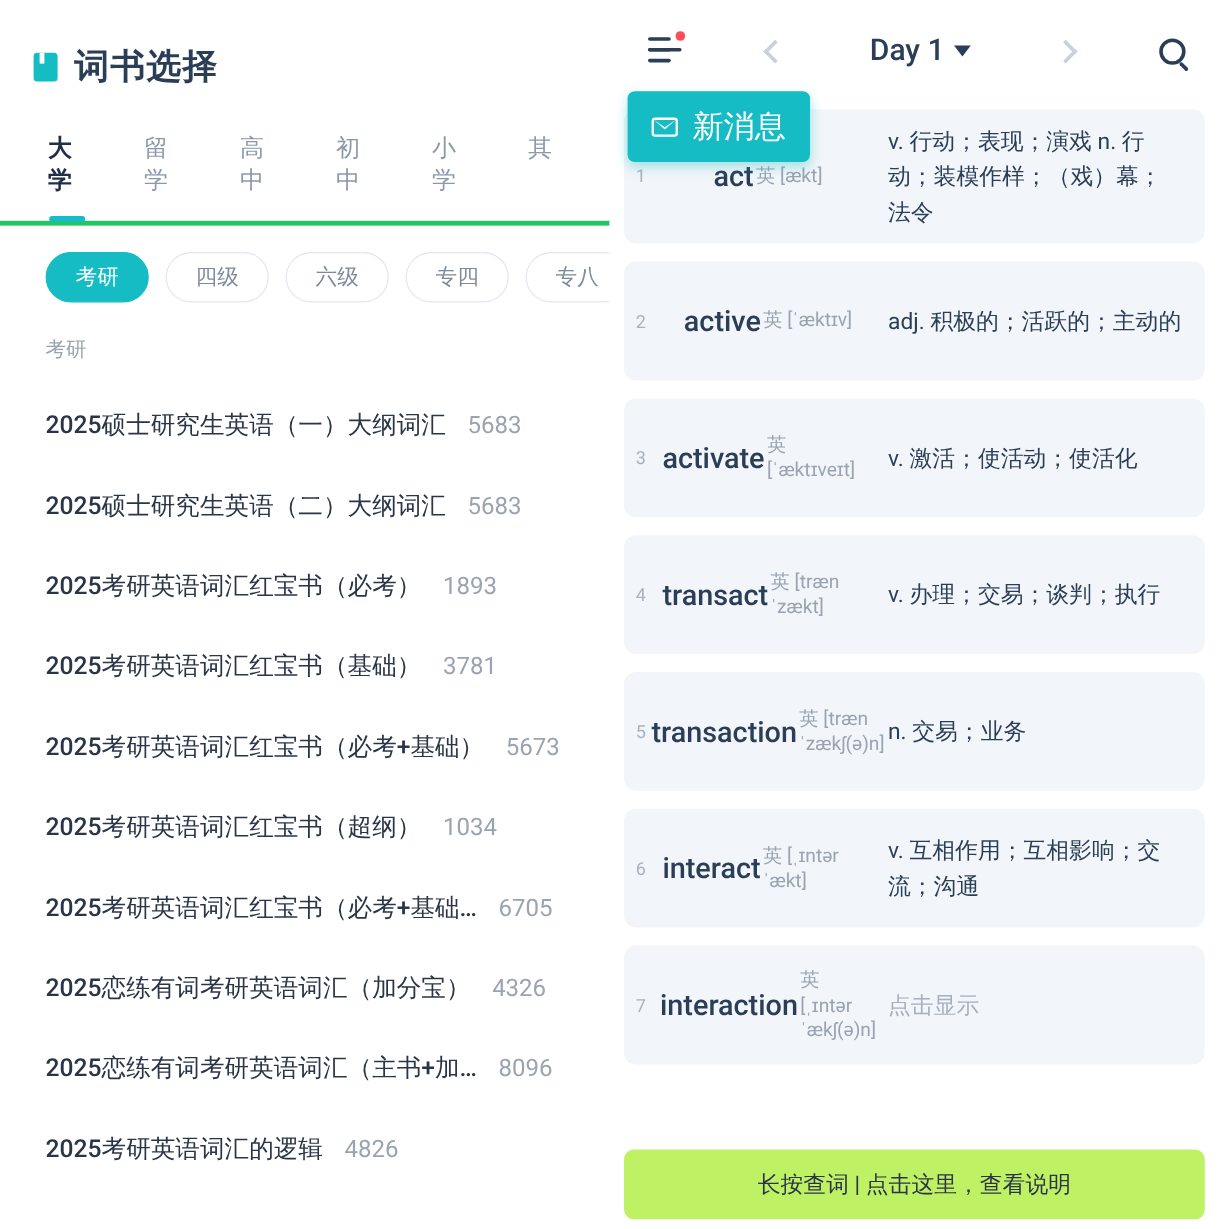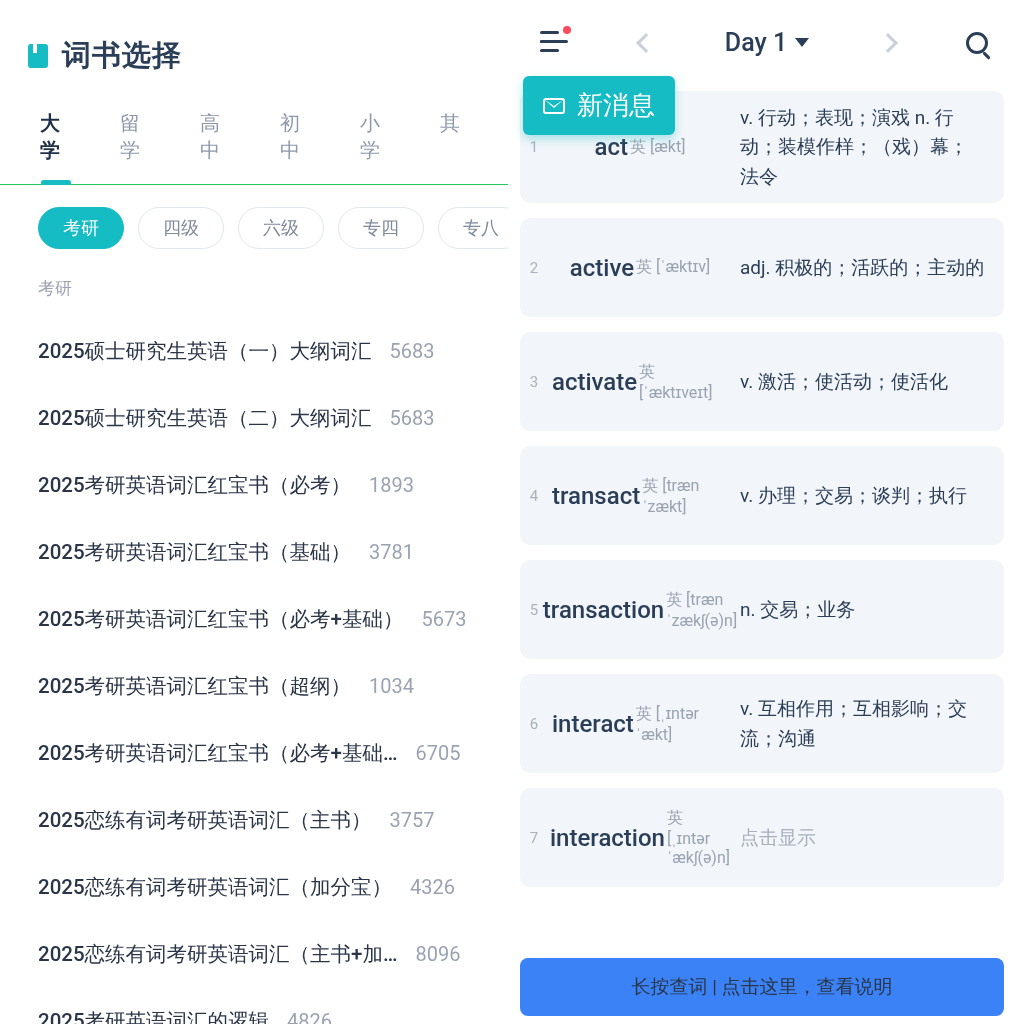--- a/index.html
+++ b/index.html
@@ -7,21 +7,21 @@
 .left-panel{width:508px;height:100%;background:#fff;display:flex;flex-direction:column;}
 .right-panel{width:508px;height:100%;background:#fff;display:flex;flex-direction:column;position:relative;}
 
 
 .lp-header{display:flex;align-items:center;padding:36px 0 24px 28px;}
 .book-icon{width:20px;height:24px;background:#15bcc3;border-radius:3px 3px 3px 3px;margin-right:14px;position:relative;}
 .book-icon::before{content:"";position:absolute;left:5px;top:0;width:4px;height:9px;background:#fff;}
 .lp-title{font-size:29px;font-weight:600;color:#2b3e57;letter-spacing:1px;}
 
 
-.lp-tabs{display:flex;gap:1px;padding:0 0 0 40px;border-bottom:1px solid #22c55e;position:relative;}
+.lp-tabs{display:flex;gap:1px;padding:0 0 0 40px;border-bottom:4px solid #22c55e;position:relative;}
 .lp-tab{font-size:20px;color:#8c98aa;padding:10px 0 20px 0;margin-right:48px;cursor:pointer;position:relative;}
 .lp-tab.active{color:#1f2f48;font-weight:600;}
 .lp-tab.active::after{content:"";position:absolute;bottom:-1px;left:50%;transform:translateX(-50%);width:30px;height:5px;background:#15bcc3;border-radius:3px;}
 
 
 .lp-pills{display:flex;gap:14px;padding:22px 0 22px 38px;overflow:hidden;}
 .pill{font-size:18px;color:#7e8a9c;background:#fff;border:1px solid #e2e7ee;border-radius:22px;padding:8px 24px;cursor:pointer;white-space:nowrap;}
 .pill.active{background:#15bcc3;color:#fff;border-color:#15bcc3;}
 
 
@@ -60,21 +60,21 @@
 .word-card{background:#f2f5f9;border-radius:10px;margin-bottom:15px;display:flex;align-items:stretch;min-height:99px;overflow:hidden;}
 .word-idx{width:28px;display:flex;align-items:center;justify-content:center;font-size:15px;color:#aab2be;}
 .word-head{width:184px;display:flex;flex-direction:row;align-items:center;justify-content:center;padding:10px 4px;gap:2px;}
 .word-en{font-size:24px;color:#2b3e57;font-weight:500;}
 .word-ph{font-size:16px;color:#9aa3b1;}
 .word-def-wrap{flex:1;display:flex;align-items:center;padding:12px 18px 12px 8px;}
 .word-def{font-size:19px;color:#2b3e57;line-height:1.55;}
 .word-def.dim{color:#a8b0be;width:100%;}
 
 
-.hint-bar{margin:0 12px 8px 12px;background:#3b82f6;border-radius:8px;text-align:center;padding:16px 0;font-size:19px;color:#2a3548;}
+.hint-bar{margin:0 12px 8px 12px;background:#bef264;border-radius:8px;text-align:center;padding:16px 0;font-size:19px;color:#2a3548;}
 
 
 .bottom-bar{display:flex;align-items:center;justify-content:space-between;padding:10px 26px 14px 26px;}
 .list-tab{font-size:20px;color:#2a3548;padding:6px 10px;}
 .bottom-icons{display:flex;gap:28px;align-items:center;}
 .alarm-icon{cursor:pointer;}
 .cal-icon{cursor:pointer;}
 </style>
 </head>
 <body>
@@ -127,24 +127,20 @@
       </div>
       <div class="book-row">
         <span class="book-name">2025考研英语词汇红宝书（超纲）</span>
         <span class="book-count">1034</span>
       </div>
       <div class="book-row">
         <span class="book-name">2025考研英语词汇红宝书（必考+基础…</span>
         <span class="book-count">6705</span>
       </div>
       <div class="book-row">
-        <span class="book-name">2025恋练有词考研英语词汇（主书）</span>
-        <span class="book-count">3757</span>
-      </div>
-      <div class="book-row">
         <span class="book-name">2025恋练有词考研英语词汇（加分宝）</span>
         <span class="book-count">4326</span>
       </div>
       <div class="book-row">
         <span class="book-name">2025恋练有词考研英语词汇（主书+加…</span>
         <span class="book-count">8096</span>
       </div>
       <div class="book-row">
         <span class="book-name">2025考研英语词汇的逻辑</span>
         <span class="book-count">4826</span>

